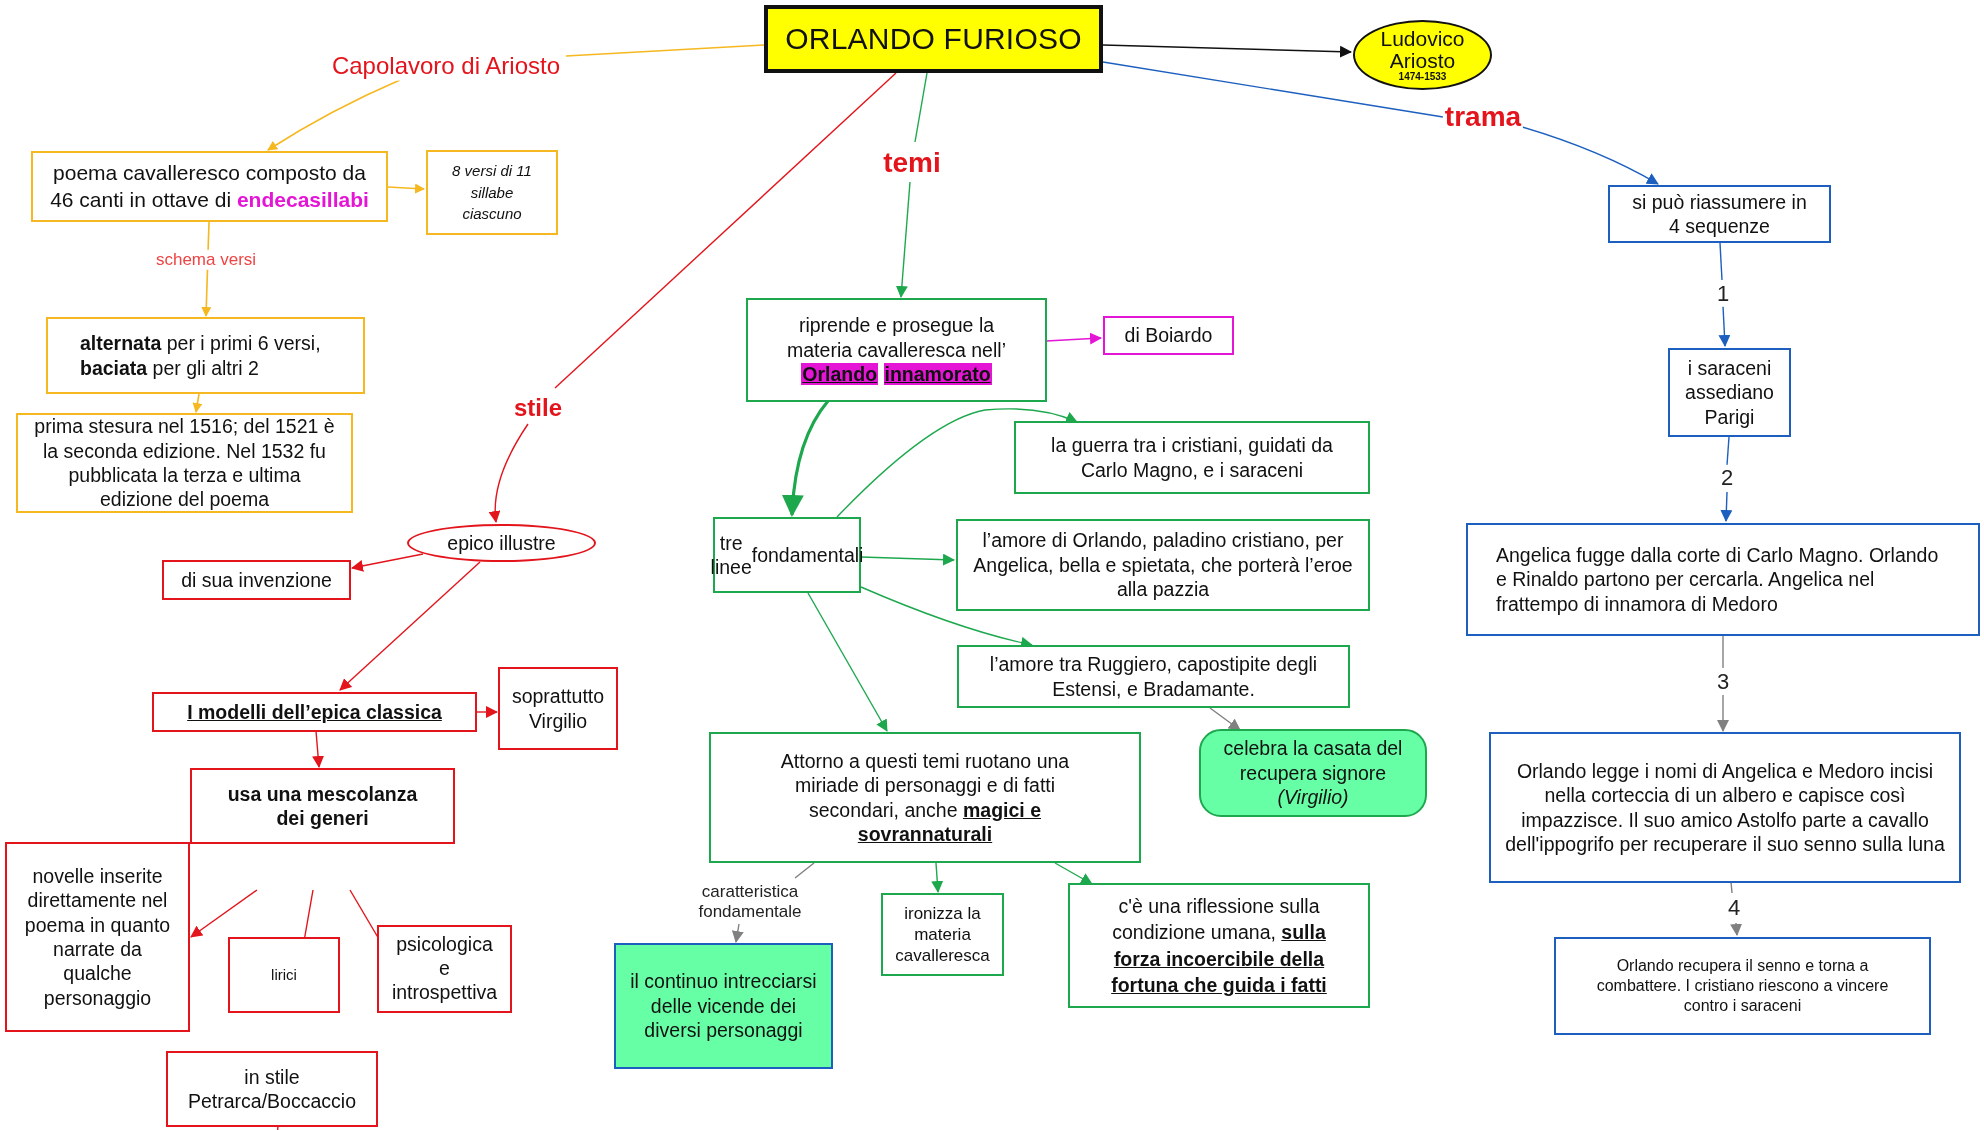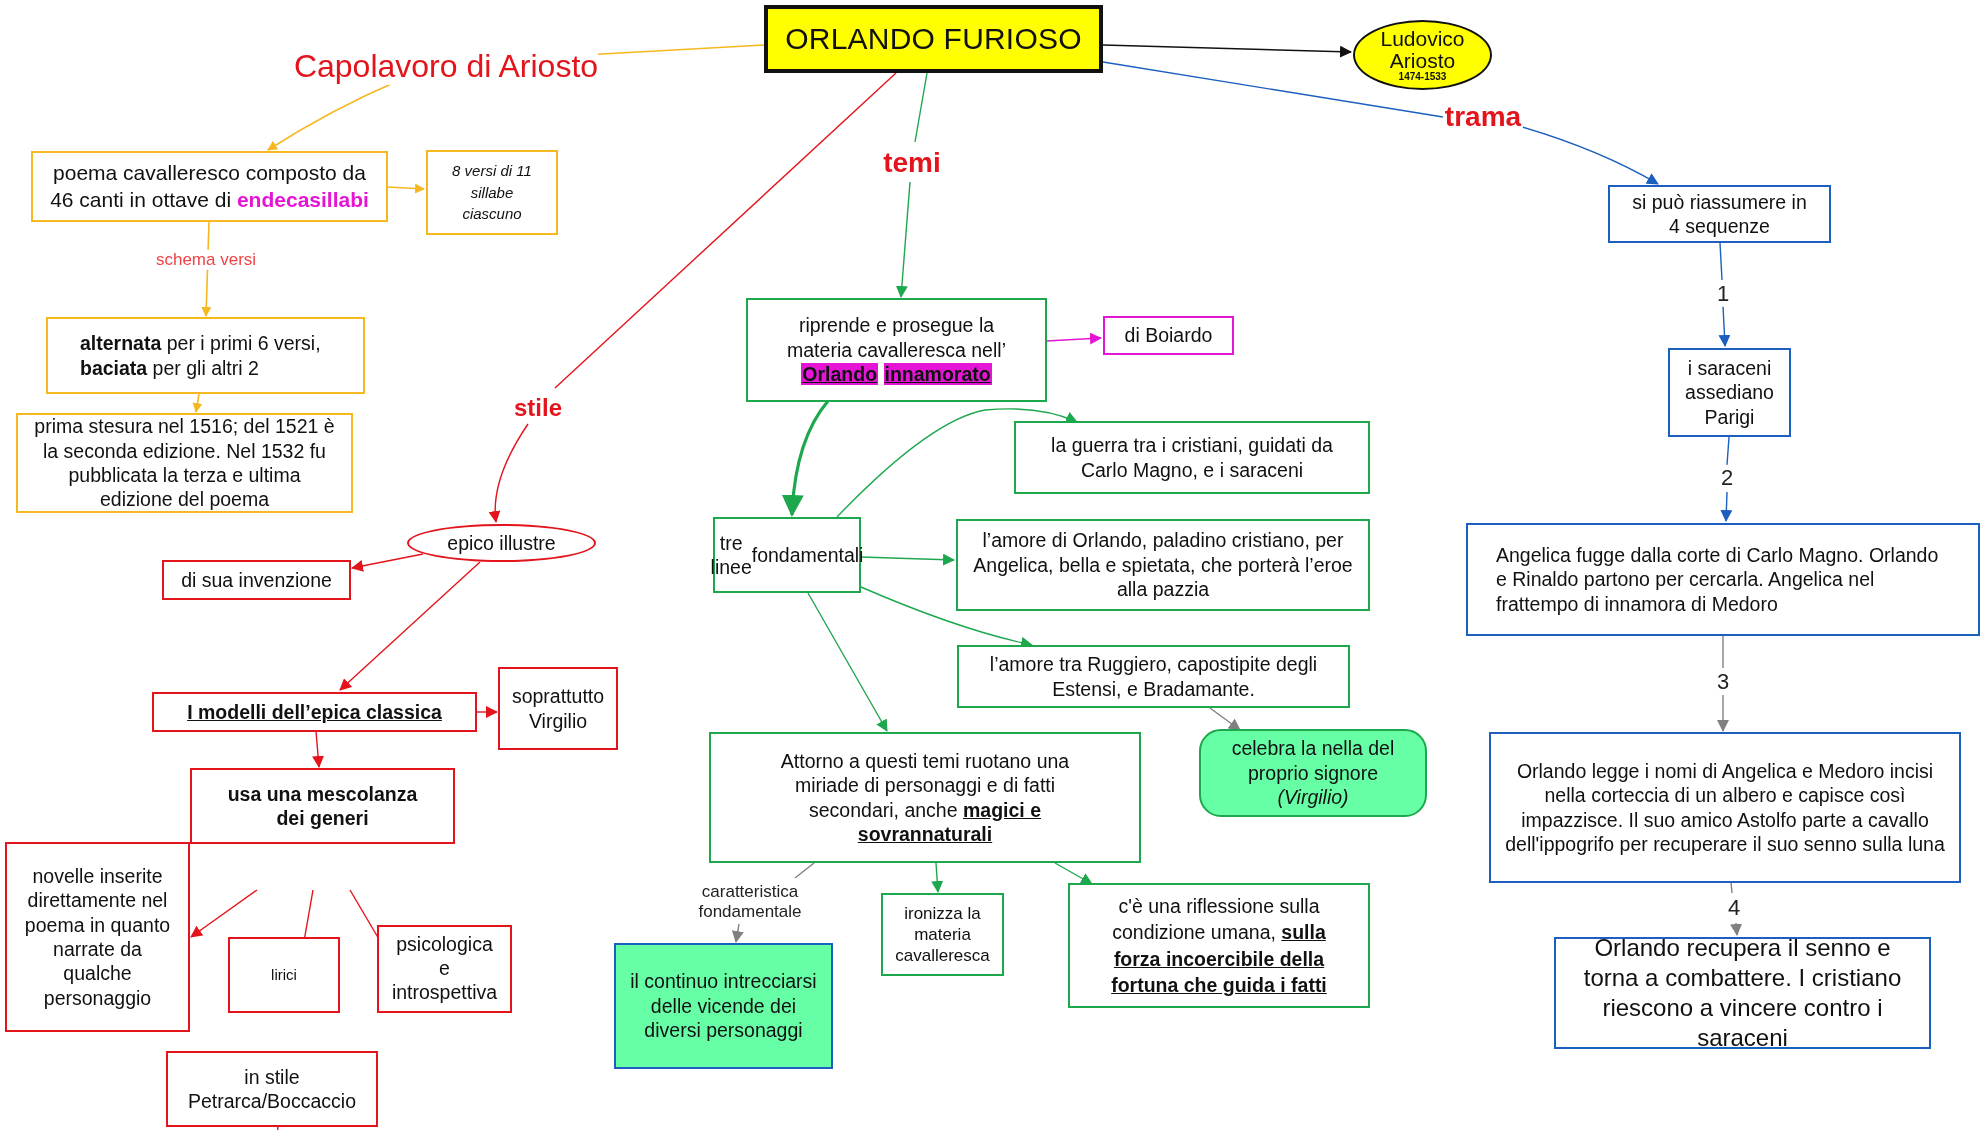--- a/index.html
+++ b/index.html
@@ -110,21 +110,21 @@
 <div class="node title" style="left:764px;top:5px;width:339px;height:68px;">
   <span>ORLANDO FURIOSO</span>
 </div>
 
 <div class="ell" style="left:1353px;top:20px;width:139px;height:70px;background:#ffff00;border:2px solid #111;line-height:1.05;">
   <span style="font-size:21px;">Ludovico</span>
   <span style="font-size:21px;">Ariosto</span>
   <span style="font-size:10px;font-weight:bold;">1474-1533</span>
 </div>
 
-<div class="lbl" style="left:446px;top:66px;font-size:32px;color:#e3141b;background:#fff;">Capolavoro di Ariosto</div>
+<div class="lbl" style="left:446px;top:66px;font-size:24px;color:#e3141b;background:#fff;">Capolavoro di Ariosto</div>
 
 <div class="node yb" style="left:31px;top:151px;width:357px;height:71px;font-size:21px;">
   <span><span>poema cavalleresco composto da 46 canti in ottave di</span>
   <span class="magenta">endecasillabi</span></span>
 </div>
 
 <div class="node yb it" style="left:426px;top:150px;width:132px;height:85px;font-size:15px;flex-direction:column;line-height:1.45;">
   <span>8 versi di 11</span>
   <span>sillabe</span>
   <span>ciascuno</span>
@@ -209,21 +209,21 @@
 
 <div class="node gb" style="left:956px;top:519px;width:414px;height:92px;font-size:19.5px;padding:4px 12px;">
   <span>l’amore di Orlando, paladino cristiano, per Angelica, bella e spietata, che porterà l’eroe alla pazzia</span>
 </div>
 
 <div class="node gb" style="left:957px;top:645px;width:393px;height:63px;font-size:19.5px;padding:4px 24px;">
   <span>l’amore tra Ruggiero, capostipite degli Estensi, e Bradamante.</span>
 </div>
 
 <div class="node" style="left:1199px;top:729px;width:228px;height:88px;font-size:19.5px;background:#66ffa6;border:2px solid #1ea84e;border-radius:22px;flex-direction:column;">
-  <span style="padding:0 10px;">celebra la nella del proprio signore</span>
+  <span style="padding:0 10px;">celebra la casata del recupera signore</span>
   <span class="it">(Virgilio)</span>
 </div>
 
 <div class="node gb" style="left:709px;top:732px;width:432px;height:131px;font-size:19.5px;padding:4px 40px;">
   <span><span>Attorno a questi temi ruotano una miriade di personaggi e di fatti secondari, anche</span>
   <span class="b u">magici e sovrannaturali</span></span>
 </div>
 
 <div class="lbl" style="left:750px;top:902px;font-size:17px;white-space:normal;width:130px;background:#fff;color:#222;">caratteristica fondamentale</div>
 
@@ -255,17 +255,17 @@
 <div class="node bb" style="left:1466px;top:523px;width:514px;height:113px;font-size:19.5px;justify-content:flex-start;text-align:left;padding:4px 28px;">
   <span>Angelica fugge dalla corte di Carlo Magno. Orlando e Rinaldo partono per cercarla. Angelica nel frattempo di innamora di Medoro</span>
 </div>
 
 <div class="lbl num" style="left:1723px;top:682px;">3</div>
 <div class="node bb" style="left:1489px;top:732px;width:472px;height:151px;font-size:19.5px;padding:4px 12px;">
   <span>Orlando legge i nomi di Angelica e Medoro incisi nella corteccia di un albero e capisce così impazzisce. Il suo amico Astolfo parte a cavallo dell'ippogrifo per recuperare il suo senno sulla luna</span>
 </div>
 
 <div class="lbl num" style="left:1734px;top:908px;">4</div>
-<div class="node bb" style="left:1554px;top:937px;width:377px;height:112px;font-size:24px;padding:4px 24px;">
+<div class="node bb" style="left:1554px;top:937px;width:377px;height:98px;font-size:16px;padding:4px 24px;">
   <span>Orlando recupera il senno e torna a combattere. I cristiano riescono a vincere contro i saraceni</span>
 </div>
 
 </div>
 
 </body></html>

